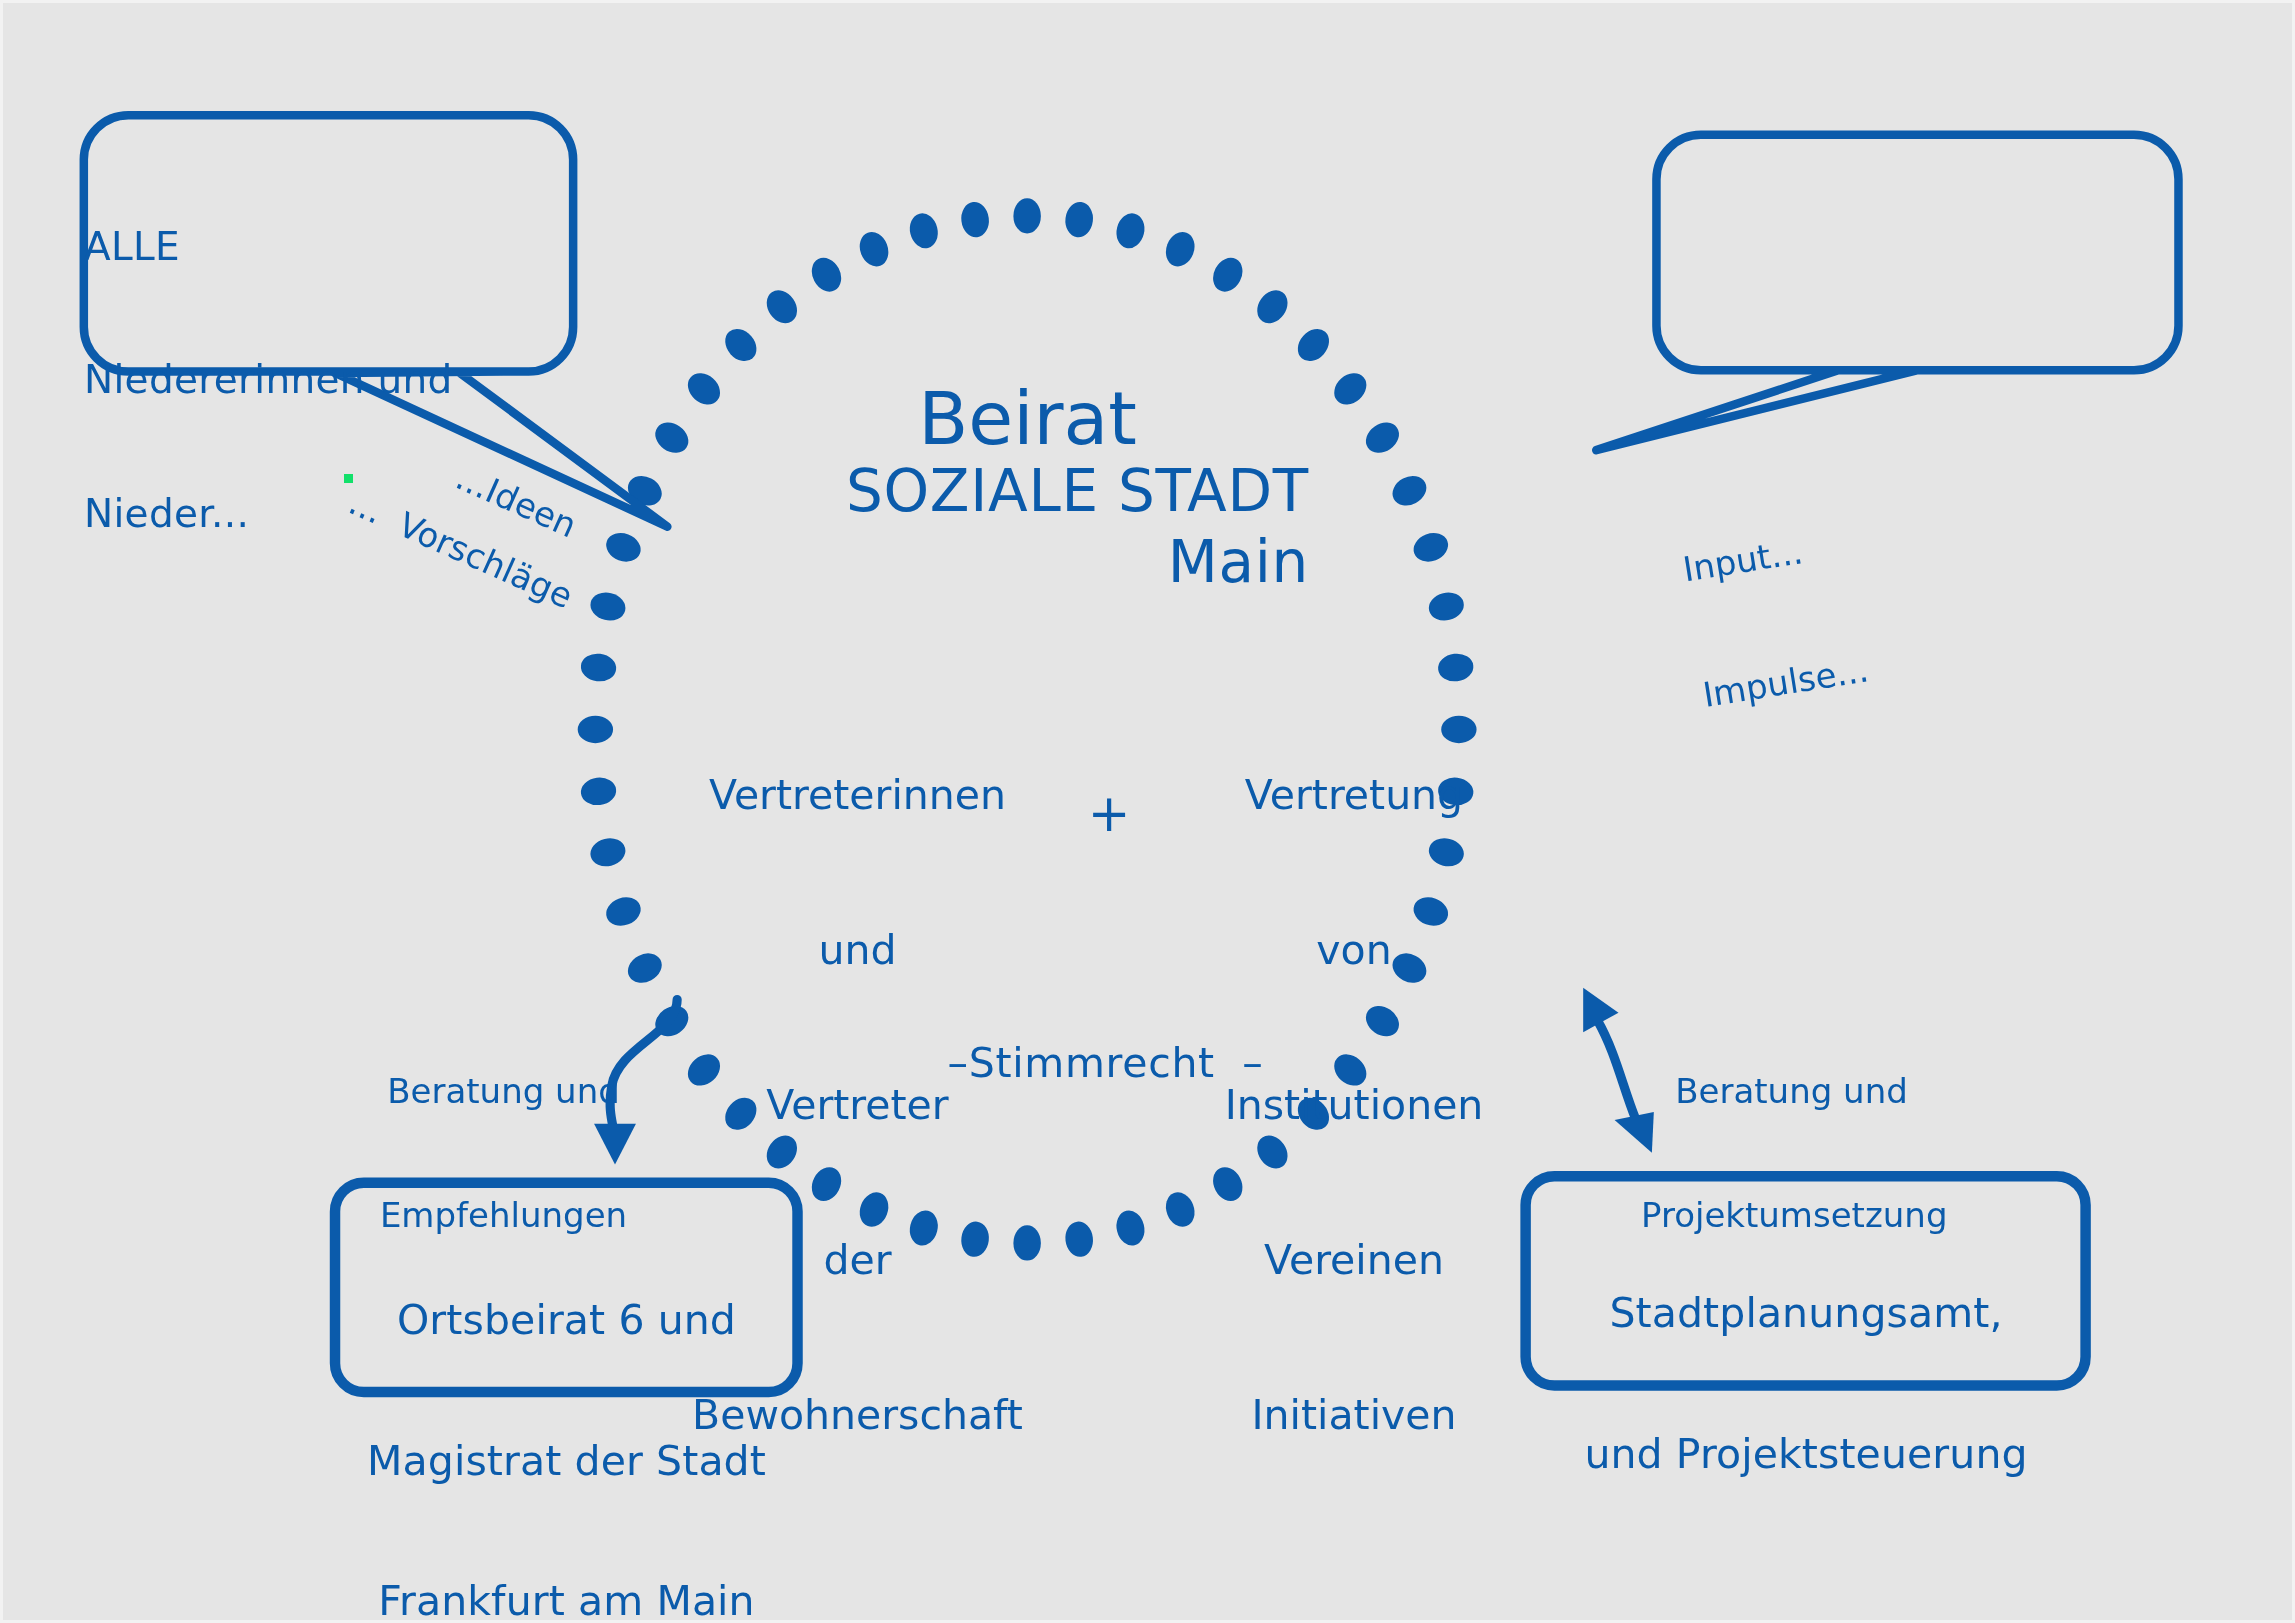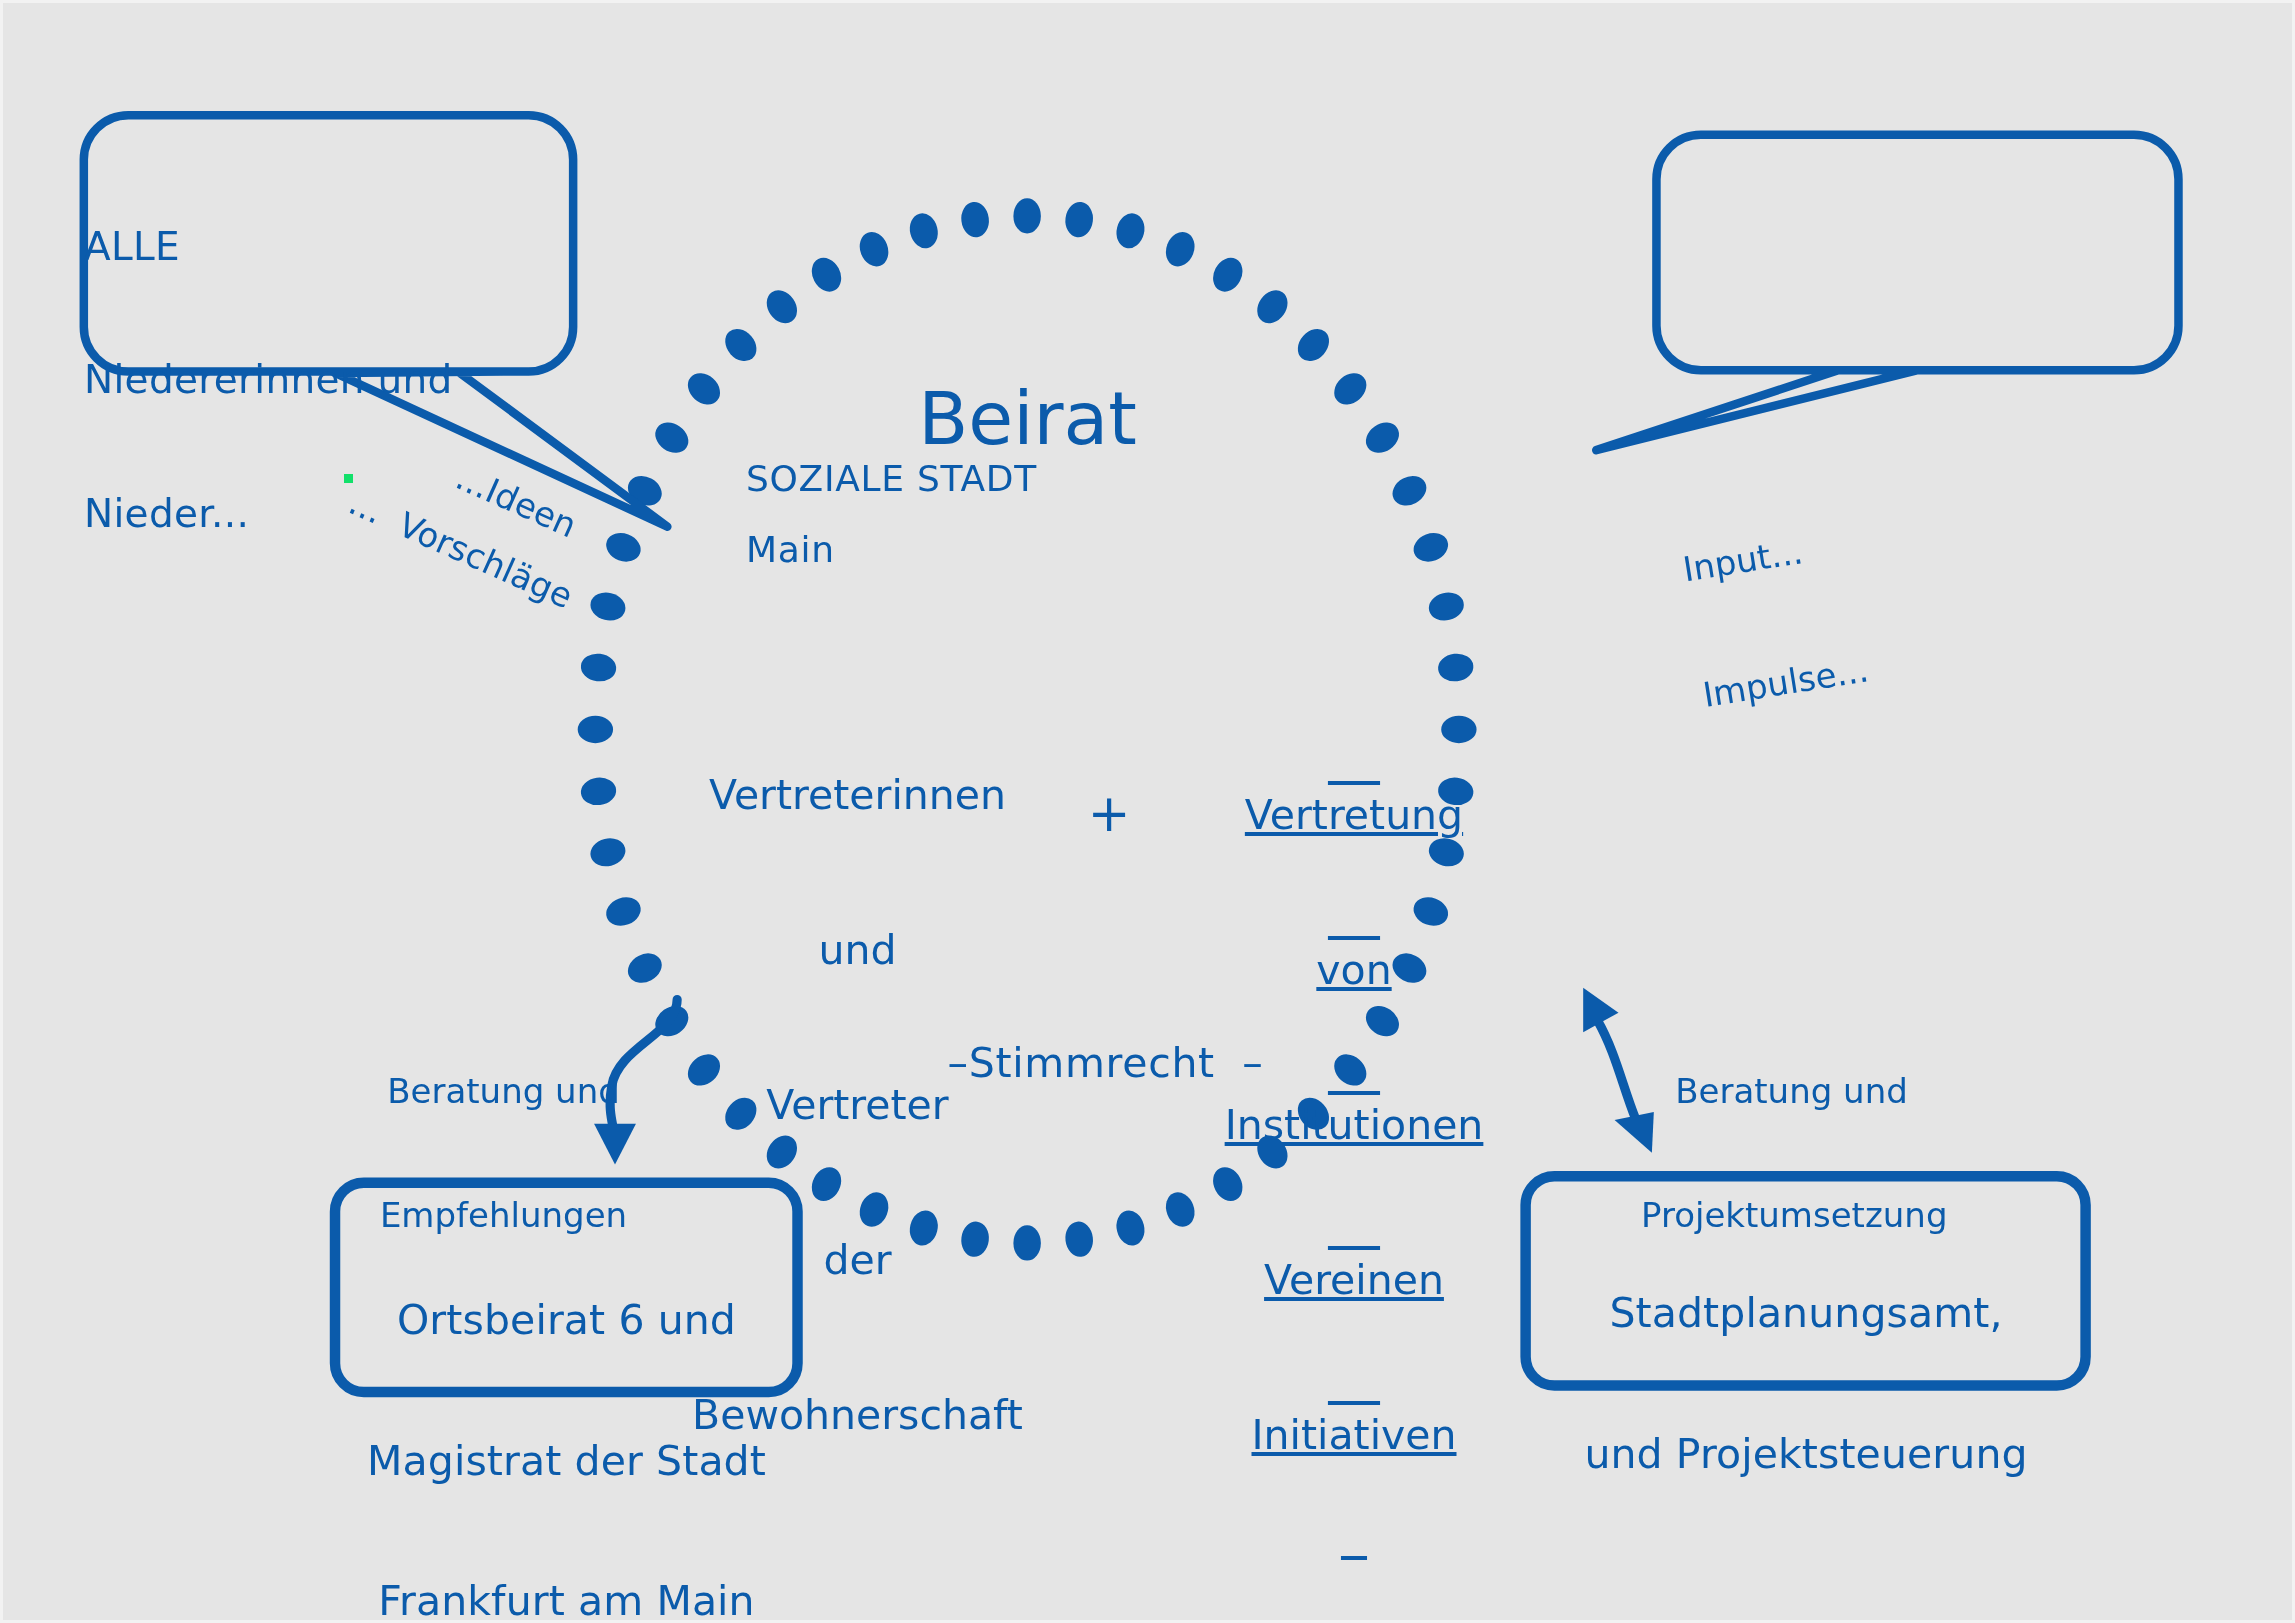--- a/index.html
+++ b/index.html
@@ -47,22 +47,22 @@
     letter-spacing: 0.1px;
   }
   .title-main {
     font-size: 73px;
     font-weight: normal;
     text-align: center;
     letter-spacing: 0px;
     margin-top: 24px;
   }
   .title-sub {
-    font-size: 36px;
-    text-align: left;
+    font-size: 58px;
+    text-align: right;
     letter-spacing: 0.7px;
   }
   .col-text {
     font-size: 41px;
     text-align: center;
     line-height: 1.26;
   }
   .plus-sign {
     font-size: 51px;
     text-align: center;
@@ -208,21 +208,21 @@
   <div class="txt col-text" style="left:661px; top:667px; width:393px;">
     <div>Vertreterinnen</div>
     <div>und</div>
     <div>Vertreter</div>
     <div>der</div>
     <div>Bewohnerschaft</div>
   </div>
 
   <div class="txt plus-sign" style="left:1073px; top:785px; width:72px;">+</div>
 
-  <div class="txt col-text" style="left:1171px; top:687px; width:366px;text-decoration:underline;">
+  <div class="txt col-text" style="left:1171px; top:667px; width:366px;">
     <div>Vertretung</div>
     <div>von</div>
     <div>Institutionen</div>
     <div>Vereinen</div>
     <div>Initiativen</div>
   </div>
 
   <div class="txt stimm" style="left:844px; top:1040px; width:523px;">–Stimmrecht  –</div>
 
   <div class="txt ann-rot-a" style="left:466px; top:458px;">...Ideen</div>

